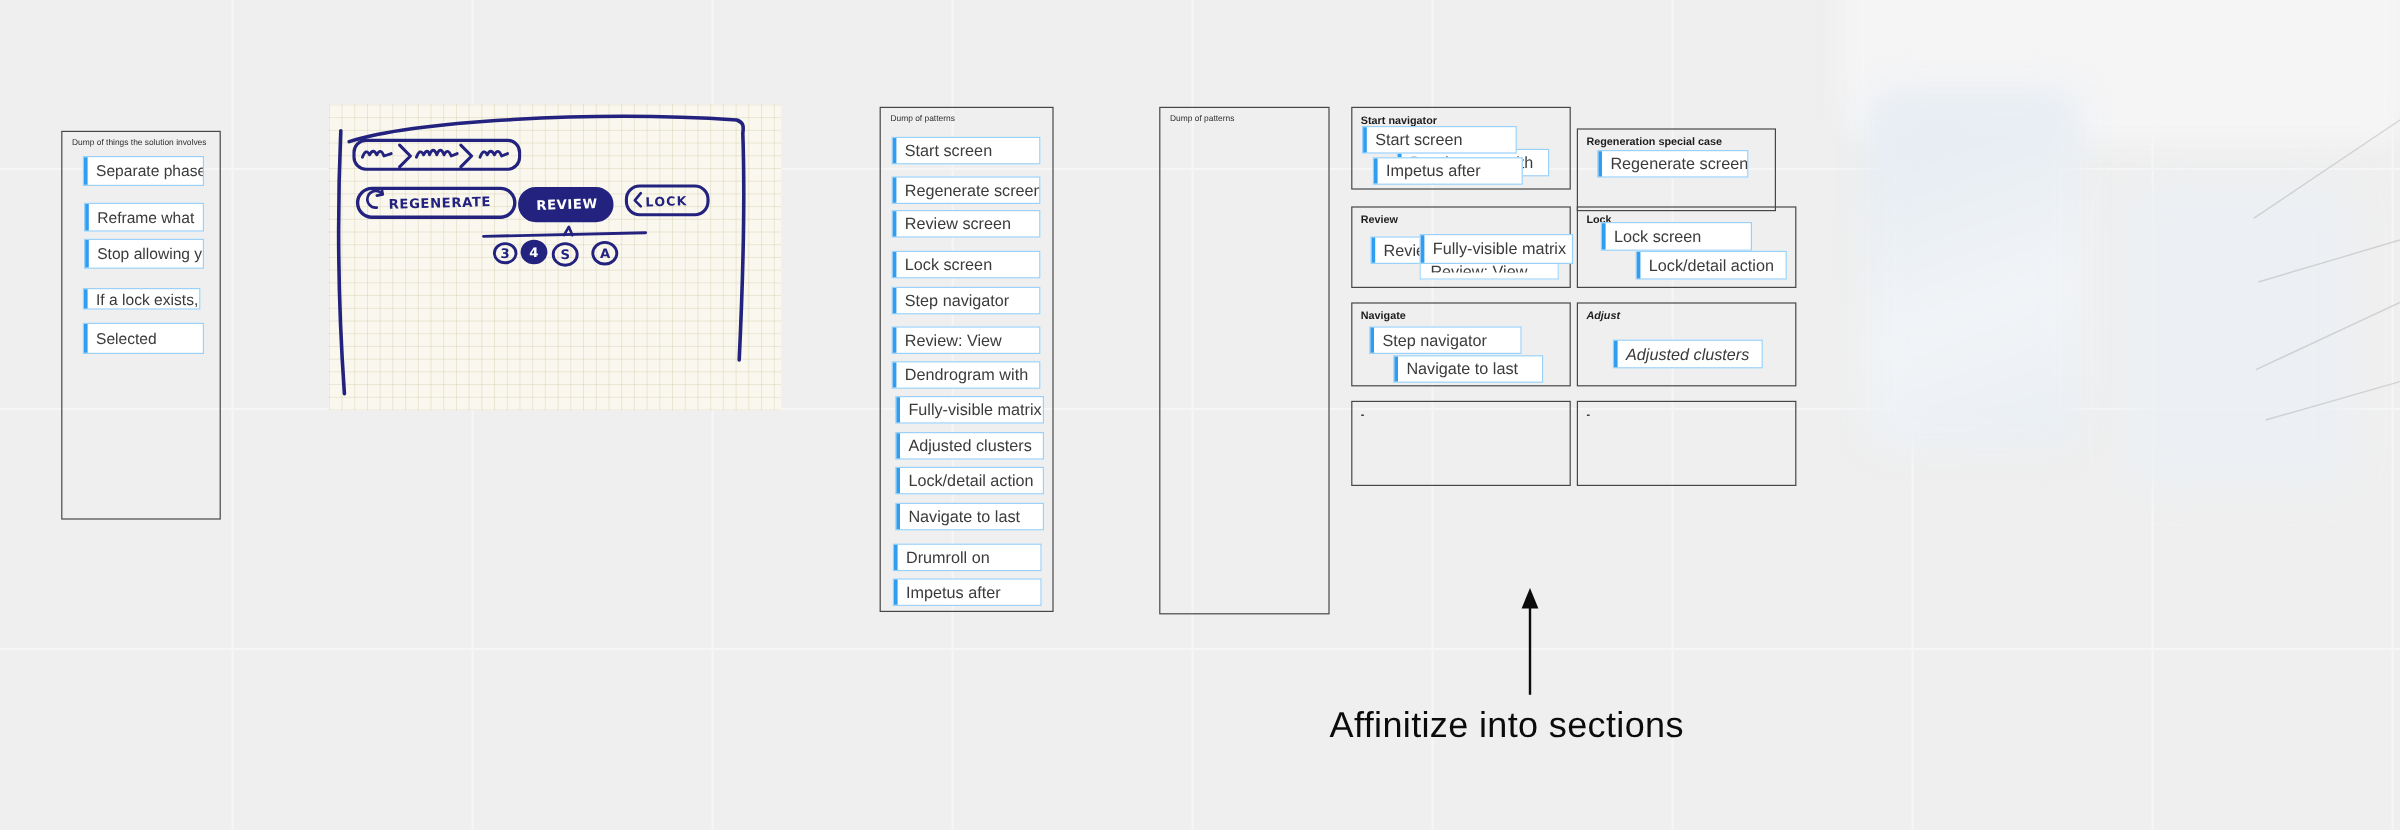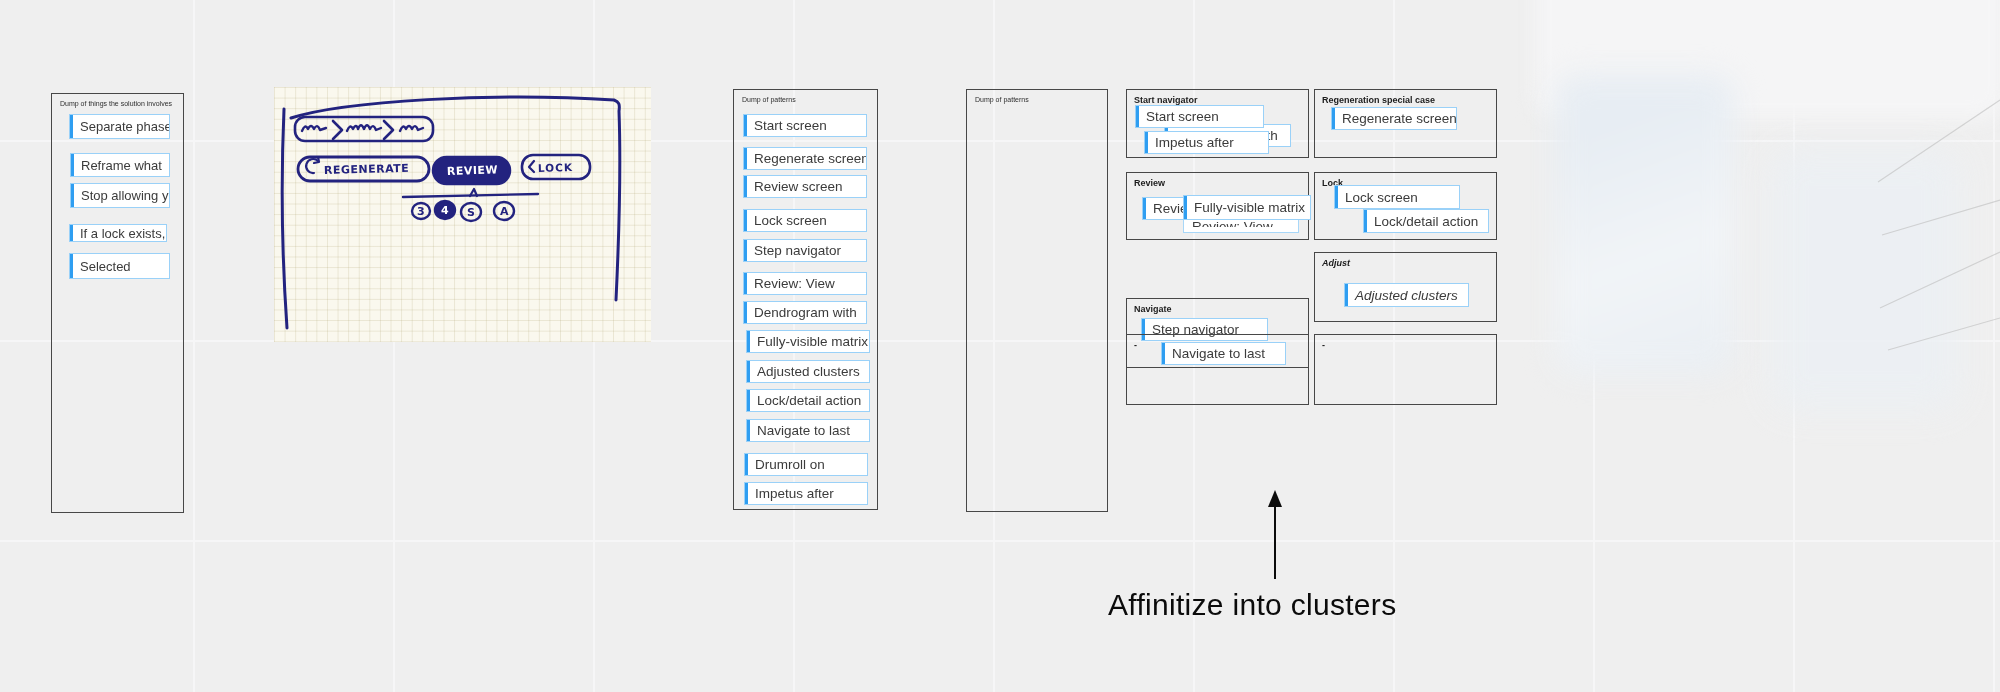--- a/index.html
+++ b/index.html
@@ -62,21 +62,21 @@
   <div id="blob-2" class="blur-blob"></div>
   <svg style="position:absolute;left:1860px;top:80px;" width="140" height="290">
     <g stroke="#bdbdbd" stroke-width="1.2" opacity="0.6">
       <line x1="140" y1="20" x2="18" y2="102"></line>
       <line x1="140" y1="120" x2="22" y2="155"></line>
       <line x1="140" y1="172" x2="20" y2="228"></line>
       <line x1="140" y1="238" x2="28" y2="270"></line>
     </g>
   </svg>
 
-  <div class="panel" style="left:51px;top:93px;width:133px;height:420px;">
+  <div class="panel" style="left:51px;top:109px;width:133px;height:324px;">
     <div class="panel-title">Dump of things the solution involves</div>
     <div class="card small" style="left:17px;top:20px;width:101px;height:25px;">Separate phase</div>
     <div class="card small" style="left:18px;top:59px;width:100px;height:24px;">Reframe what</div>
     <div class="card small" style="left:18px;top:89px;width:100px;height:25px;">Stop allowing you</div>
     <div class="card small" style="left:17px;top:130px;width:98px;height:18px;">If a lock exists,</div>
     <div class="card small" style="left:17px;top:159px;width:101px;height:26px;text-align:center;">Selected</div>
   </div>
 
   <div id="sketch">
     <svg width="377" height="255" viewBox="0 0 377 255">
@@ -146,57 +146,57 @@
   <div class="panel" style="left:966px;top:89px;width:142px;height:423px;">
     <div class="panel-title">Dump of patterns</div>
   </div>
 
   <div class="section" style="left:1126px;top:89px;width:183px;height:69px;">
     <div class="section-title">Start navigator</div>
     <div class="card" style="left:37px;top:34px;width:127px;height:23px;">Dendrogram with</div>
     <div class="card" style="left:8px; top:15px;width:129px;height:23px;">Start screen</div>
     <div class="card" style="left:17px;top:41px;width:125px;height:23px;">Impetus after</div>
   </div>
-  <div class="section" style="left:1314px;top:89px;width:183px;height:69px;">
+  <div class="section" style="left:1314px;top:107px;width:166px;height:69px;">
     <div class="section-title">Regeneration special case</div>
     <div class="card" style="left:16px;top:17px;width:126px;height:23px;">Regenerate screen</div>
   </div>
 
   <div class="section" style="left:1126px;top:172px;width:183px;height:68px;">
     <div class="section-title">Review</div>
     <div class="card" style="left:15px;top:24px;width:124px;height:23px;">Review screen</div>
     <div class="card-strip" style="left:56px;top:47px;width:116px;height:13px;">
       <div class="clip">
           <span>Review: View</span>
         </div>
     </div>
     <div class="card" style="left:56px;top:22px;width:128px;height:25px;">Fully-visible matrix</div>
   </div>
   <div class="section" style="left:1314px;top:172px;width:183px;height:68px;">
     <div class="section-title">Lock</div>
     <div class="card" style="left:19px;top:12px;width:126px;height:24px;">Lock screen</div>
     <div class="card" style="left:48px;top:36px;width:126px;height:24px;">Lock/detail action</div>
   </div>
 
-  <div class="section" style="left:1126px;top:252px;width:183px;height:70px;margin-top:46px;">
+  <div class="section" style="left:1126px;top:252px;width:183px;height:70px;">
     <div class="section-title">Navigate</div>
     <div class="card" style="left:14px;top:19px;width:127px;height:23px;">Step navigator</div>
     <div class="card" style="left:34px;top:43px;width:125px;height:23px;">Navigate to last</div>
   </div>
   <div class="section" style="left:1314px;top:252px;width:183px;height:70px;font-style:italic;">
     <div class="section-title">Adjust</div>
     <div class="card" style="left:29px;top:30px;width:125px;height:24px;">Adjusted clusters</div>
   </div>
 
   <div class="section" style="left:1126px;top:334px;width:183px;height:71px;">
     <div class="section-title">-</div>
   </div>
   <div class="section" style="left:1314px;top:334px;width:183px;height:71px;">
     <div class="section-title">-</div>
   </div>
 
   <svg style="position:absolute;left:1260px;top:488px;" width="30" height="95">
     <line x1="15" y1="16" x2="15" y2="91" stroke="#0b0b0b" stroke-width="2"></line>
     <polygon points="15,2 8,19 22,19" fill="#0b0b0b"></polygon>
   </svg>
-  <div id="affinitize-label">Affinitize into clusters</div>
+  <div id="affinitize-label">Affinitize into sections</div>
 
 </div>
 
 </body></html>

